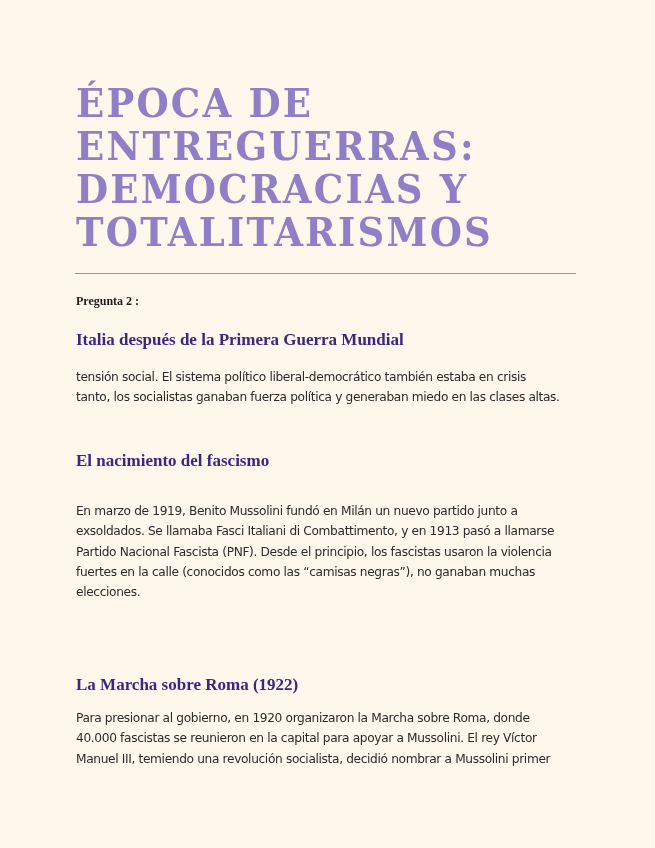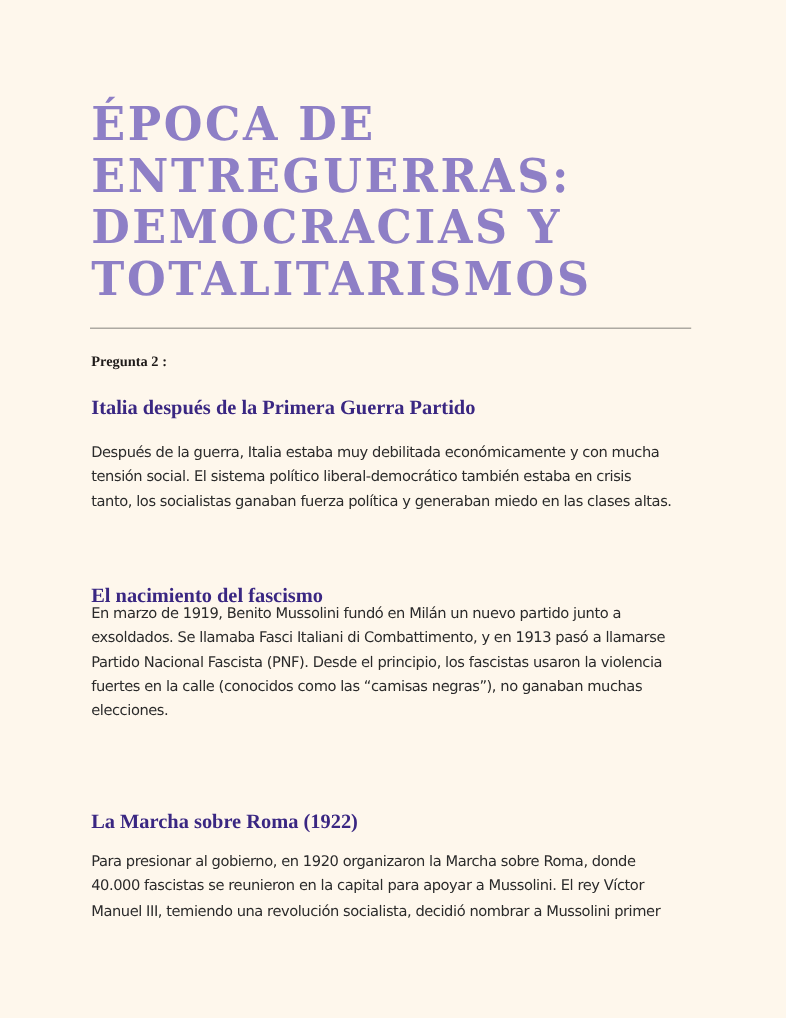--- a/index.html
+++ b/index.html
@@ -85,28 +85,27 @@
     <span class="title-line">ÉPOCA DE</span>
     <span class="title-line">ENTREGUERRAS:</span>
     <span class="title-line">DEMOCRACIAS Y</span>
     <span class="title-line">TOTALITARISMOS</span>
   </h1>
 
   <div class="divider"></div>
 
   <p class="question">Pregunta 2 :</p>
 
-  <h2 class="section-heading" style="top:330px;">Italia después de la Primera Guerra Partido</h2>
+  <h2 class="section-heading" style="top:330px;">Italia después de la Primera Guerra Mundial</h2>
   <p class="para" style="top:367px;">
-    <span class="para-line">Después de la guerra, Italia estaba muy debilitada económicamente y con mucha</span>
     <span class="para-line">tensión social. El sistema político liberal-democrático también estaba en crisis</span>
     <span class="para-line">tanto, los socialistas ganaban fuerza política y generaban miedo en las clases altas.</span>
   </p>
 
-  <h2 class="section-heading" style="top:487px;">El nacimiento del fascismo</h2>
+  <h2 class="section-heading" style="top:451px;">El nacimiento del fascismo</h2>
   <p class="para" style="top:501px;">
     <span class="para-line">En marzo de 1919, Benito Mussolini fundó en Milán un nuevo partido junto a</span>
     <span class="para-line">exsoldados. Se llamaba Fasci Italiani di Combattimento, y en 1913 pasó a llamarse</span>
     <span class="para-line">Partido Nacional Fascista (PNF). Desde el principio, los fascistas usaron la violencia</span>
     <span class="para-line">fuertes en la calle (conocidos como las “camisas negras”), no ganaban muchas</span>
     <span class="para-line">elecciones.</span>
   </p>
 
   <h2 class="section-heading" style="top:675px;">La Marcha sobre Roma (1922)</h2>
   <p class="para" style="top:708px;">

